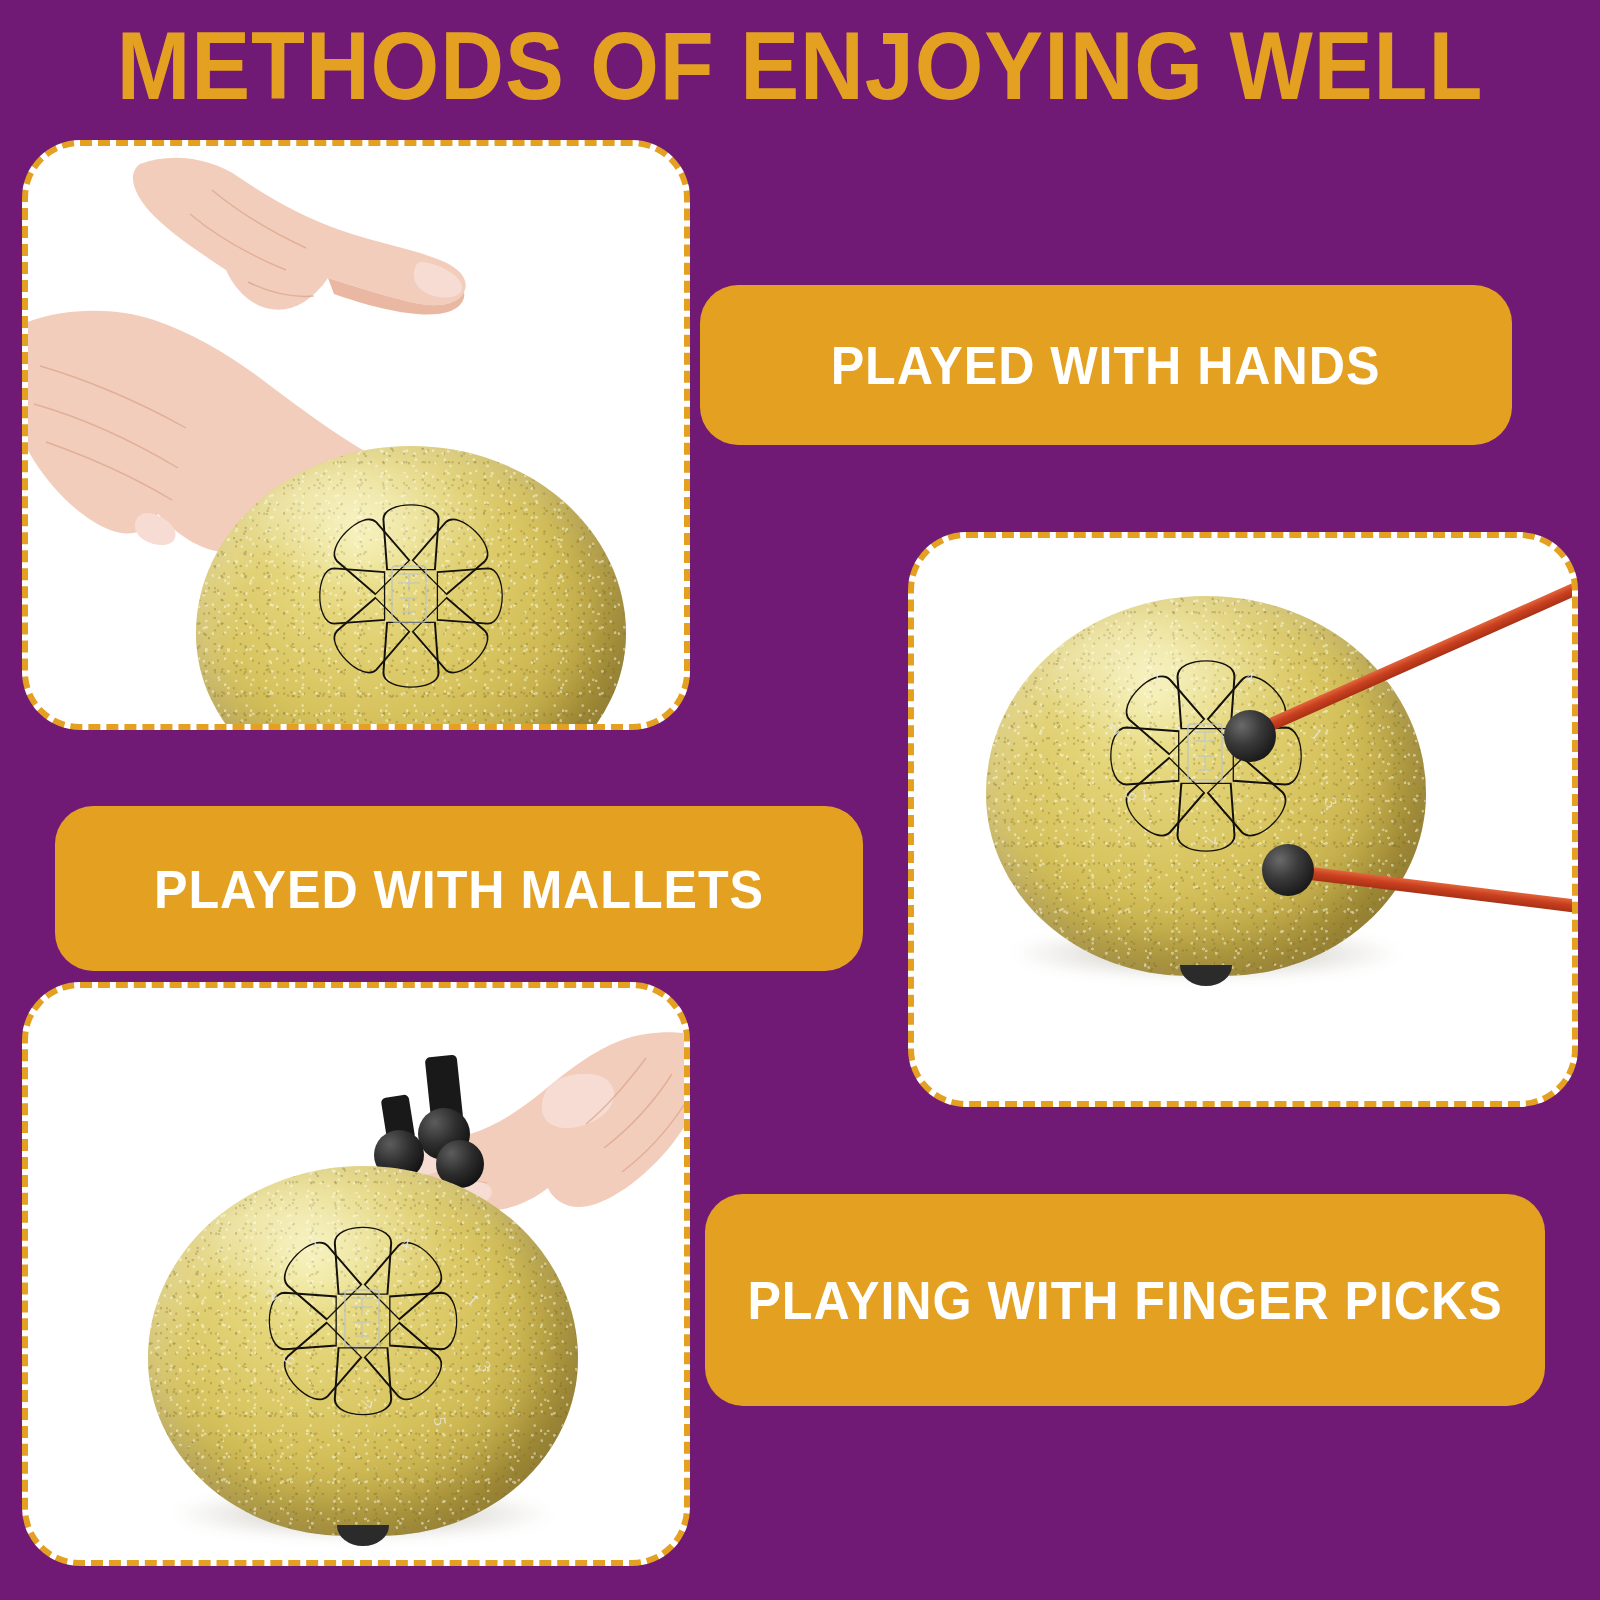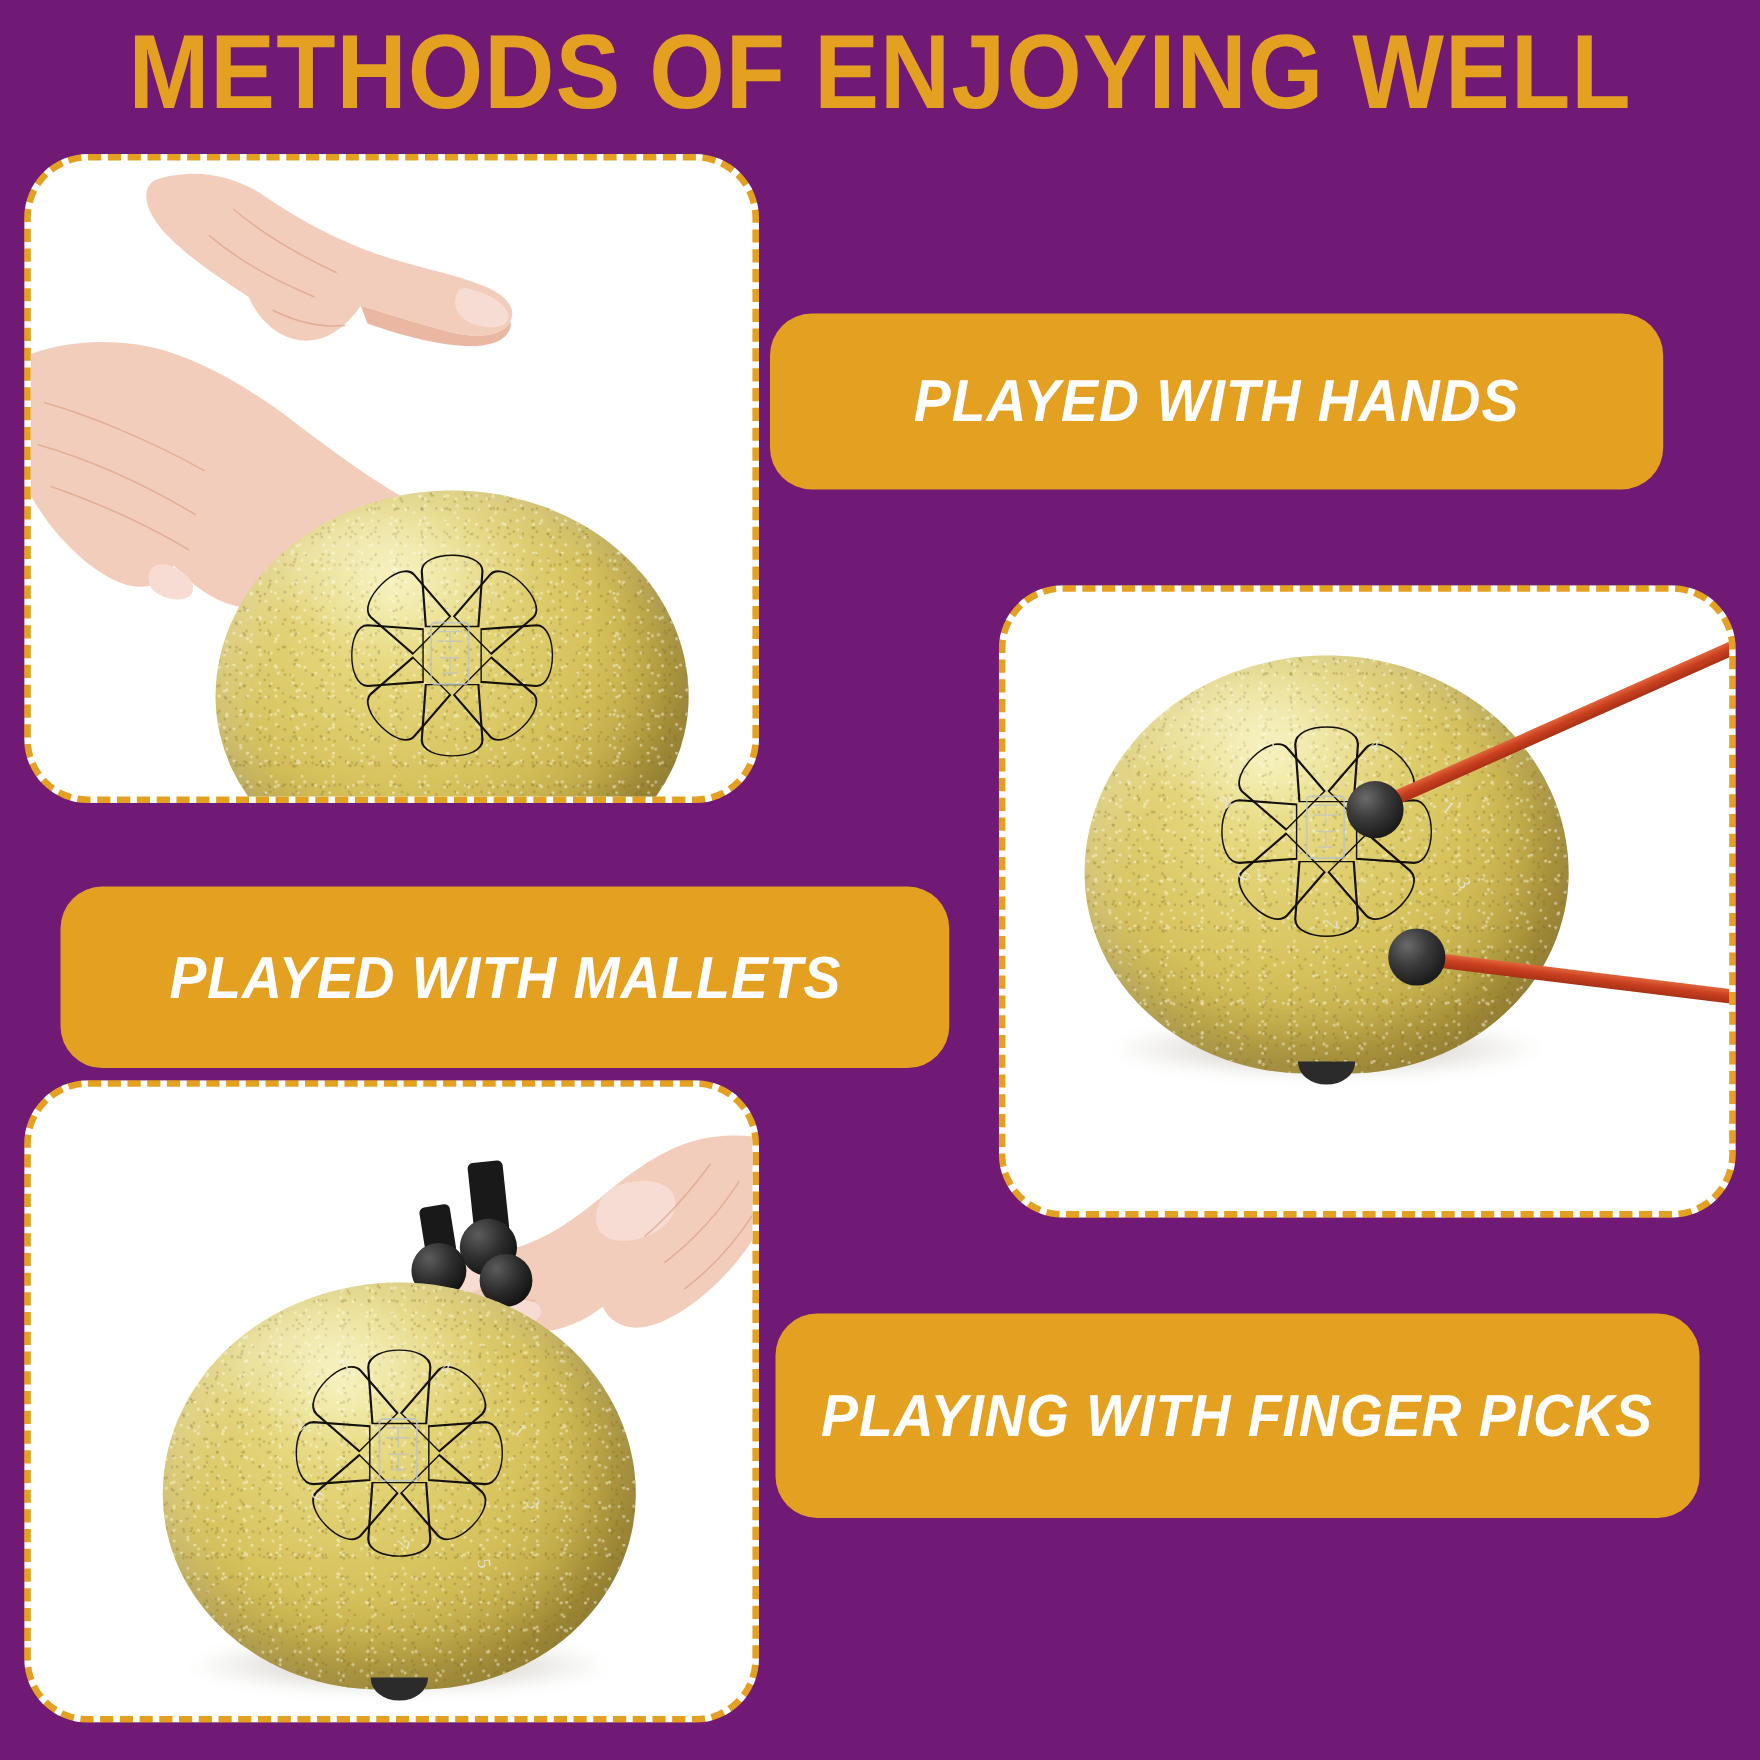--- a/index.html
+++ b/index.html
@@ -54,21 +54,20 @@
 
   
   .banner {
     position: absolute;
     background: #E3A021;
     border-radius: 38px;
     display: flex;
     align-items: center;
     justify-content: center;
     box-sizing: border-box;
-    font-style: italic;
   }
   .banner-label {
     color: #ffffff;
     font-family: "Liberation Sans Narrow", "Liberation Sans", sans-serif;
     font-weight: 700;
     font-size: 54px;
     line-height: 56px;
     letter-spacing: 1px;
     white-space: nowrap;
     transform: scaleX(0.93);
@@ -459,17 +458,17 @@
               <rect class="logo-stamp" x="197" y="124" width="34" height="56" rx="3"></rect>
               <path class="logo-glyph" d="M203,132 h22 M203,141 h22 M214,132 v18 M205,156 h18 M214,156 v16 M207,170 h14"></path>
             </g>
           </svg>
         </div>
         <div class="drum-foot"></div>
       </div>
     </div>
   </div>
 
-  <div class="banner" style="left:705px; top:1194px; width:840px; height:186px;">
+  <div class="banner" style="left:705px; top:1194px; width:840px; height:212px;">
     <span class="banner-label">PLAYING WITH FINGER PICKS</span>
   </div>
 
 </div>
 
 </body></html>

